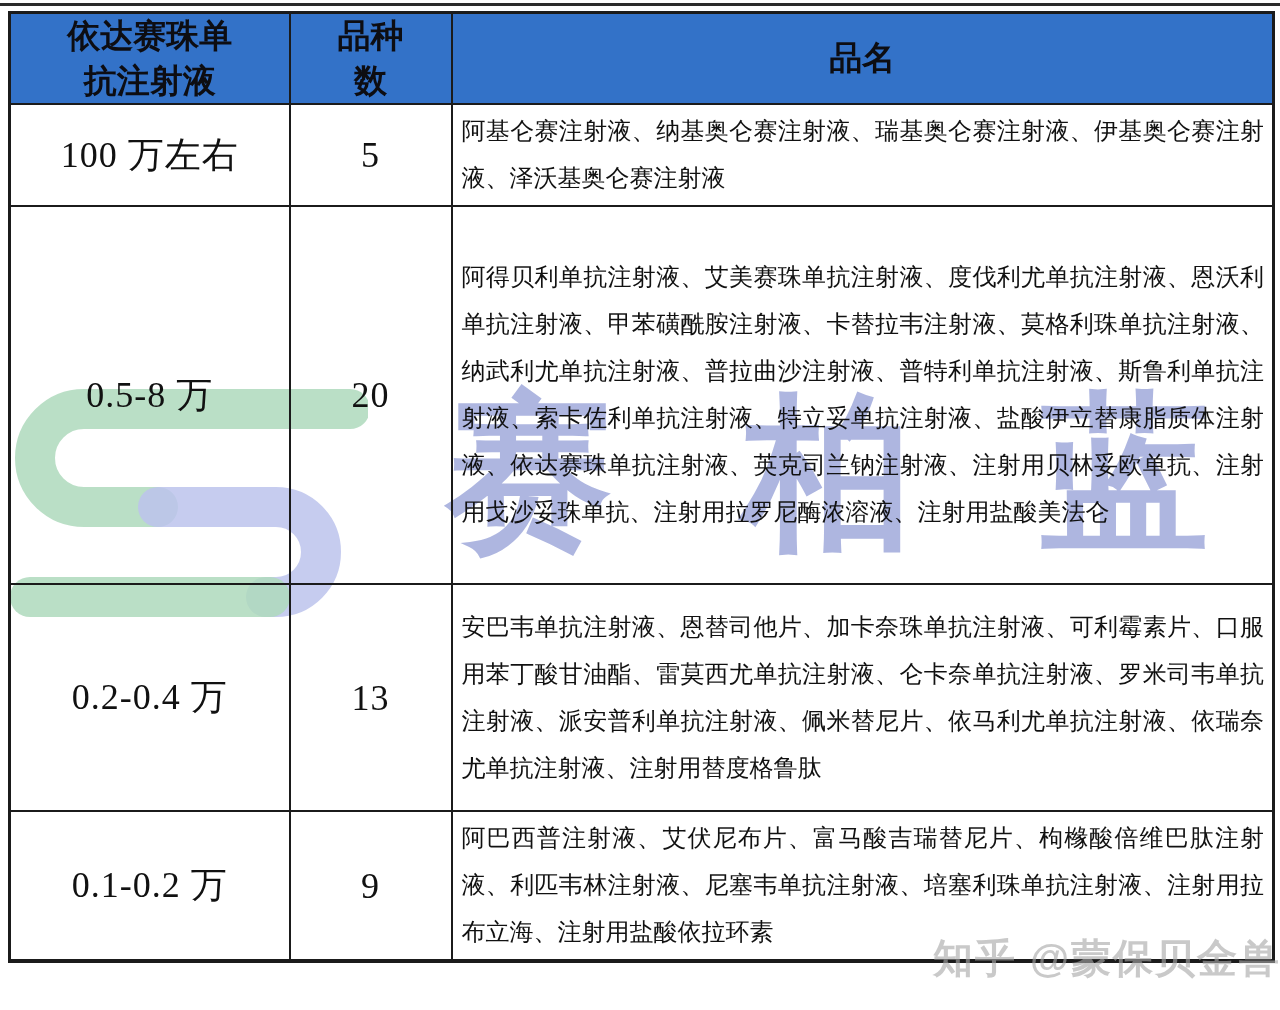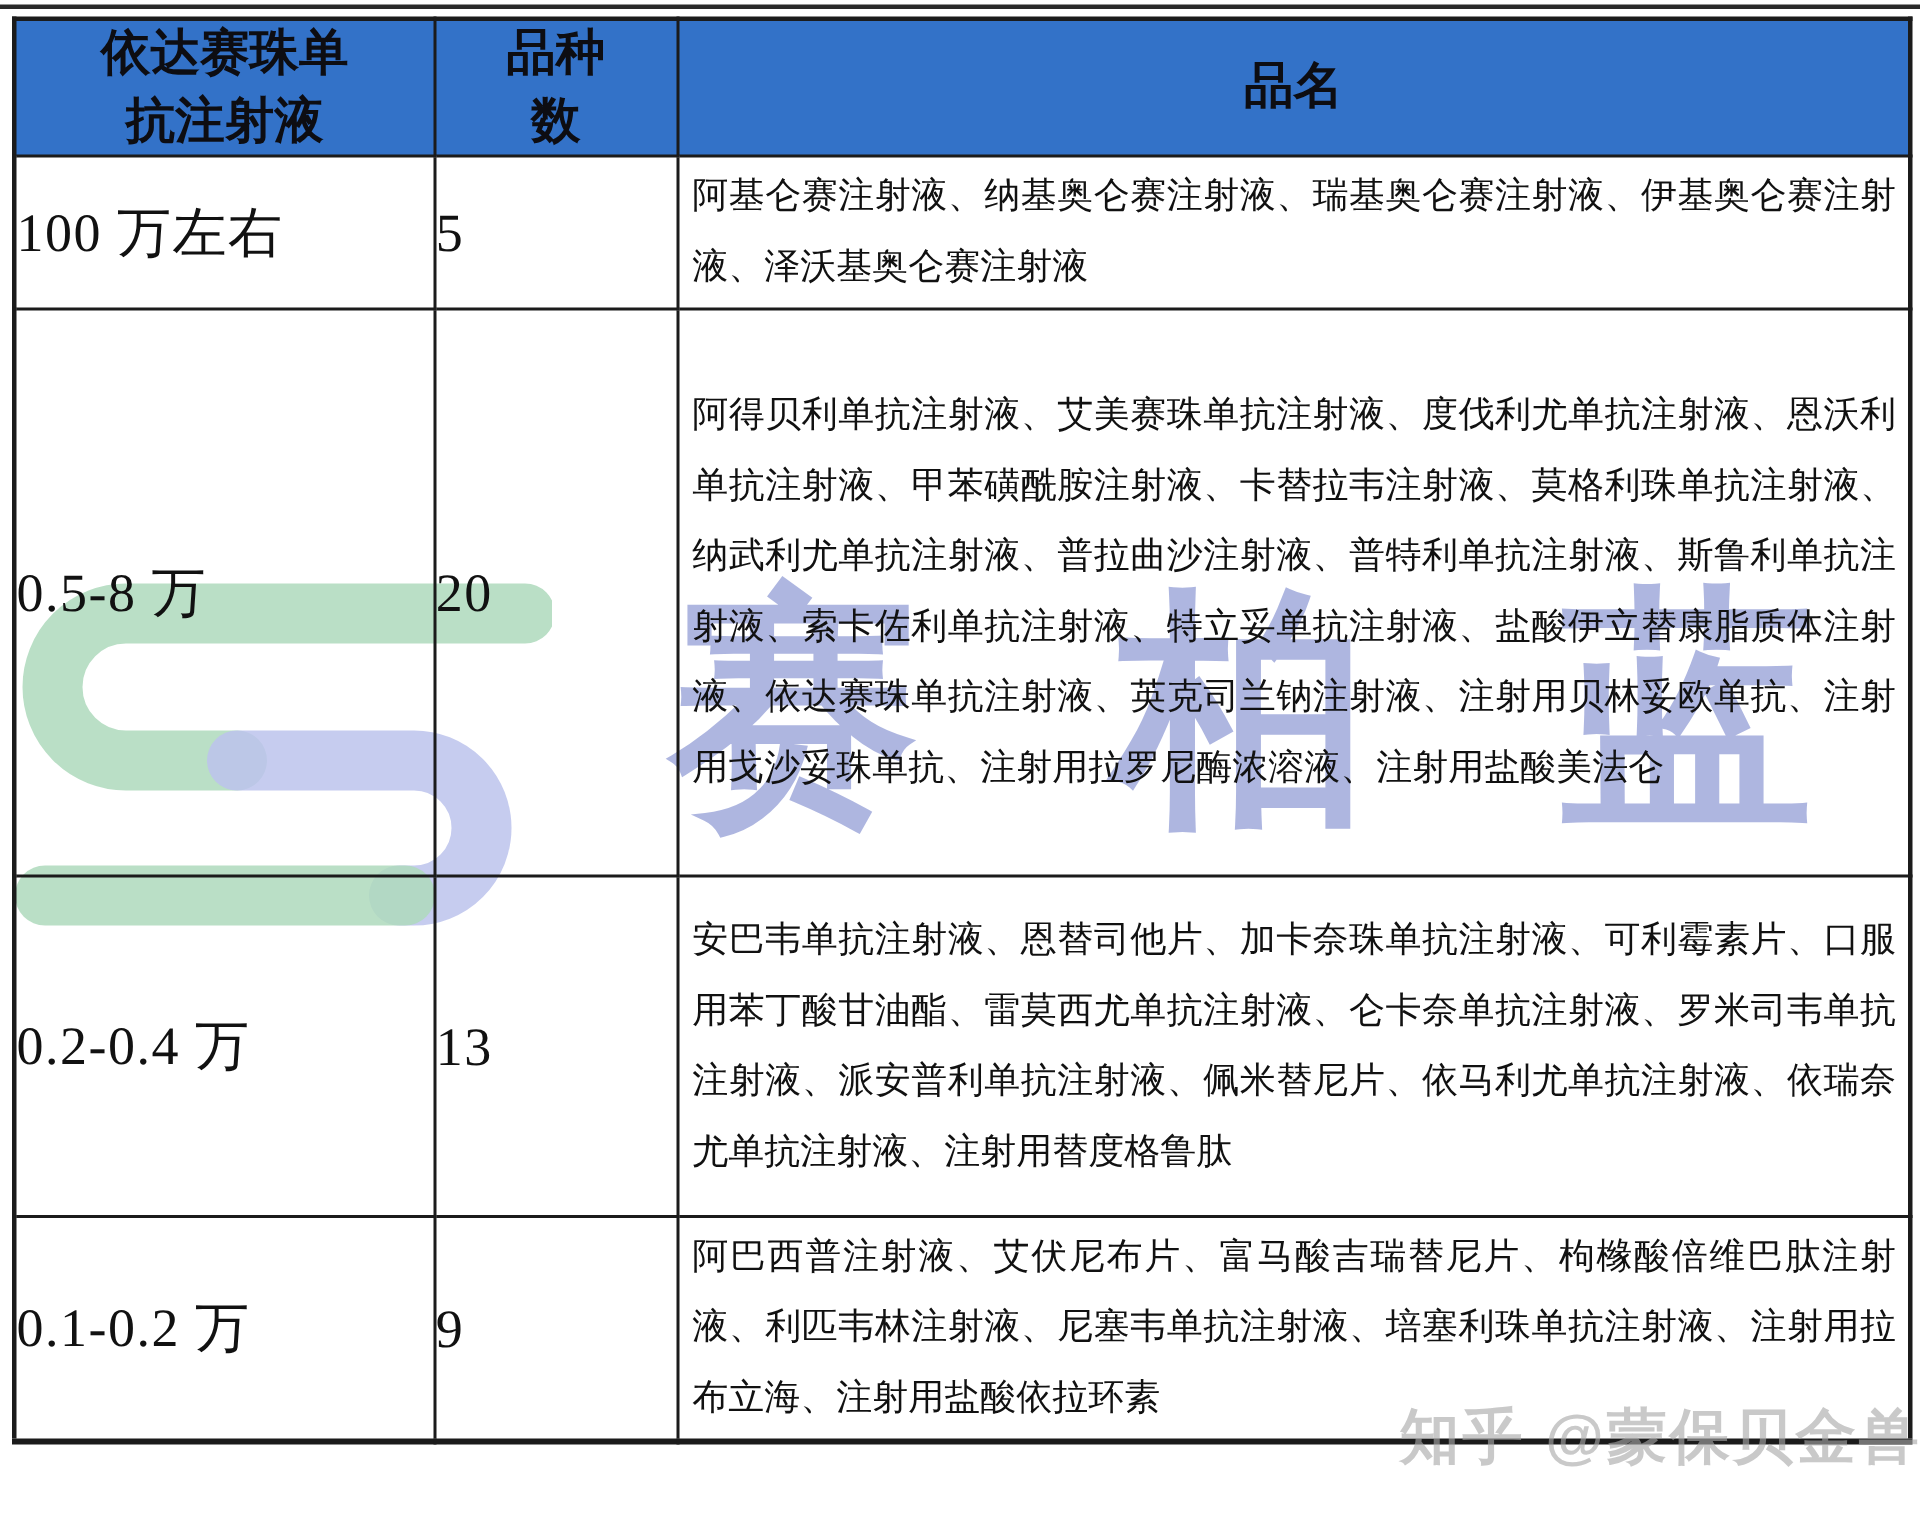--- a/index.html
+++ b/index.html
@@ -51,21 +51,21 @@
   col.c2{width:162px;}
   col.c3{width:822px;}
   th.hdr{
     height:86px;
     font-size:33px;font-weight:bold;color:#0d0d12;
     text-align:center;vertical-align:middle;line-height:1.35;
   }
   th.hdr .squeeze1{display:inline-block;max-width:185px;}
   th.hdr .squeeze2{display:inline-block;max-width:75px;}
   td.range,td.count{
-    vertical-align:middle;
+    text-align:center;vertical-align:middle;
     font-size:36px;letter-spacing:1px;
   }
   td.names{
     text-align:justify;vertical-align:middle;
     font-size:24px;line-height:47px;
     padding:3px 8px 3px 9px;
   }
   tr.r1{height:95px;}
   tr.r2{height:50px;}
   tr.r3{height:378px;}

